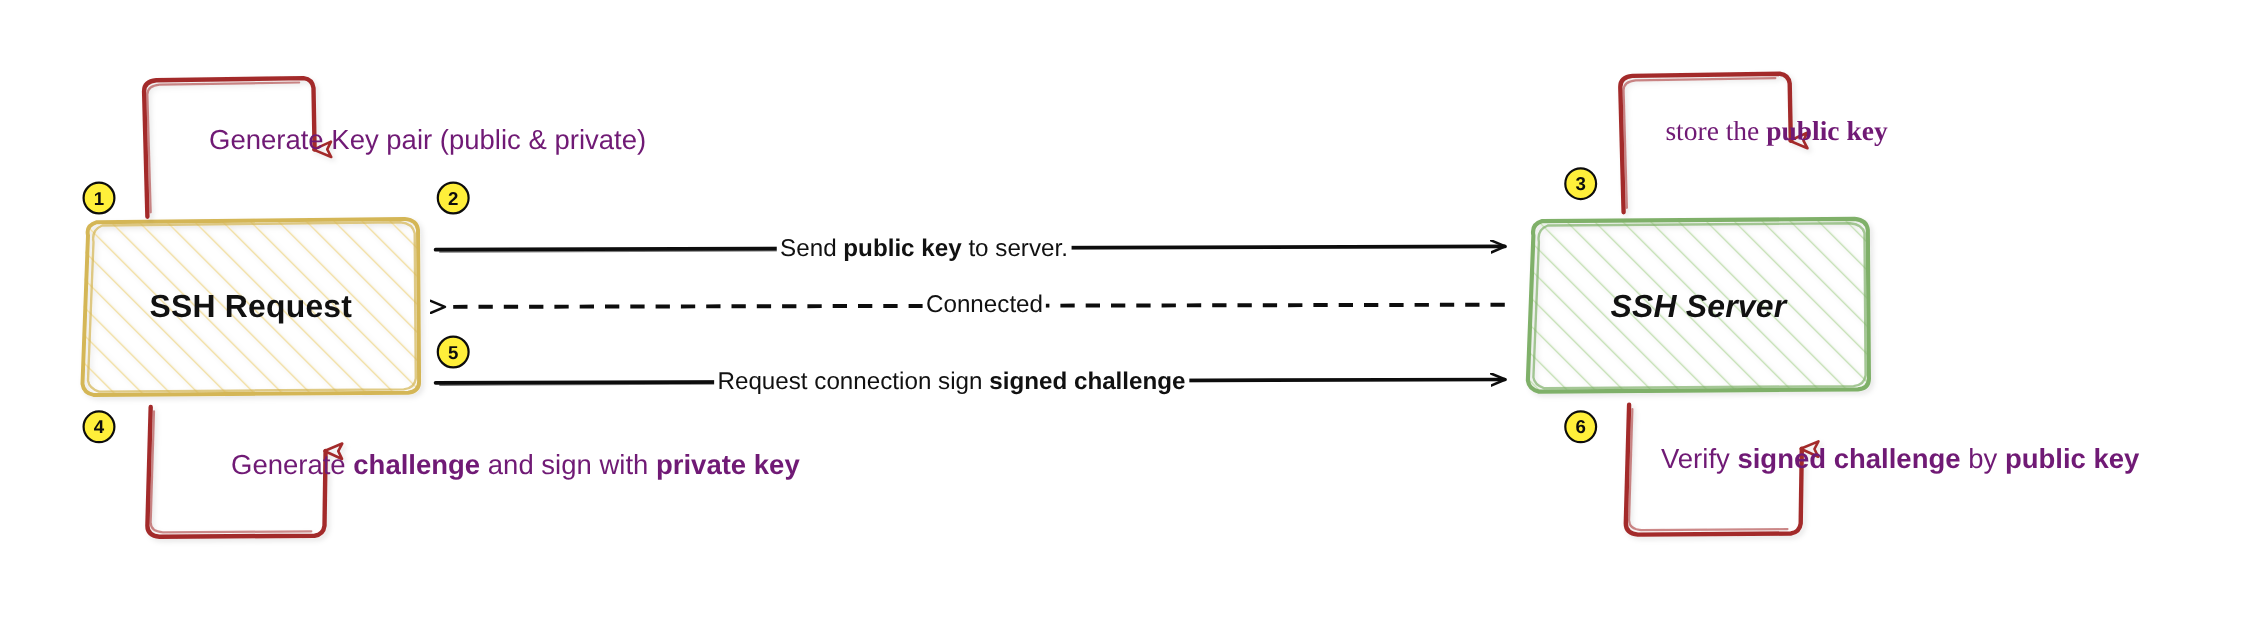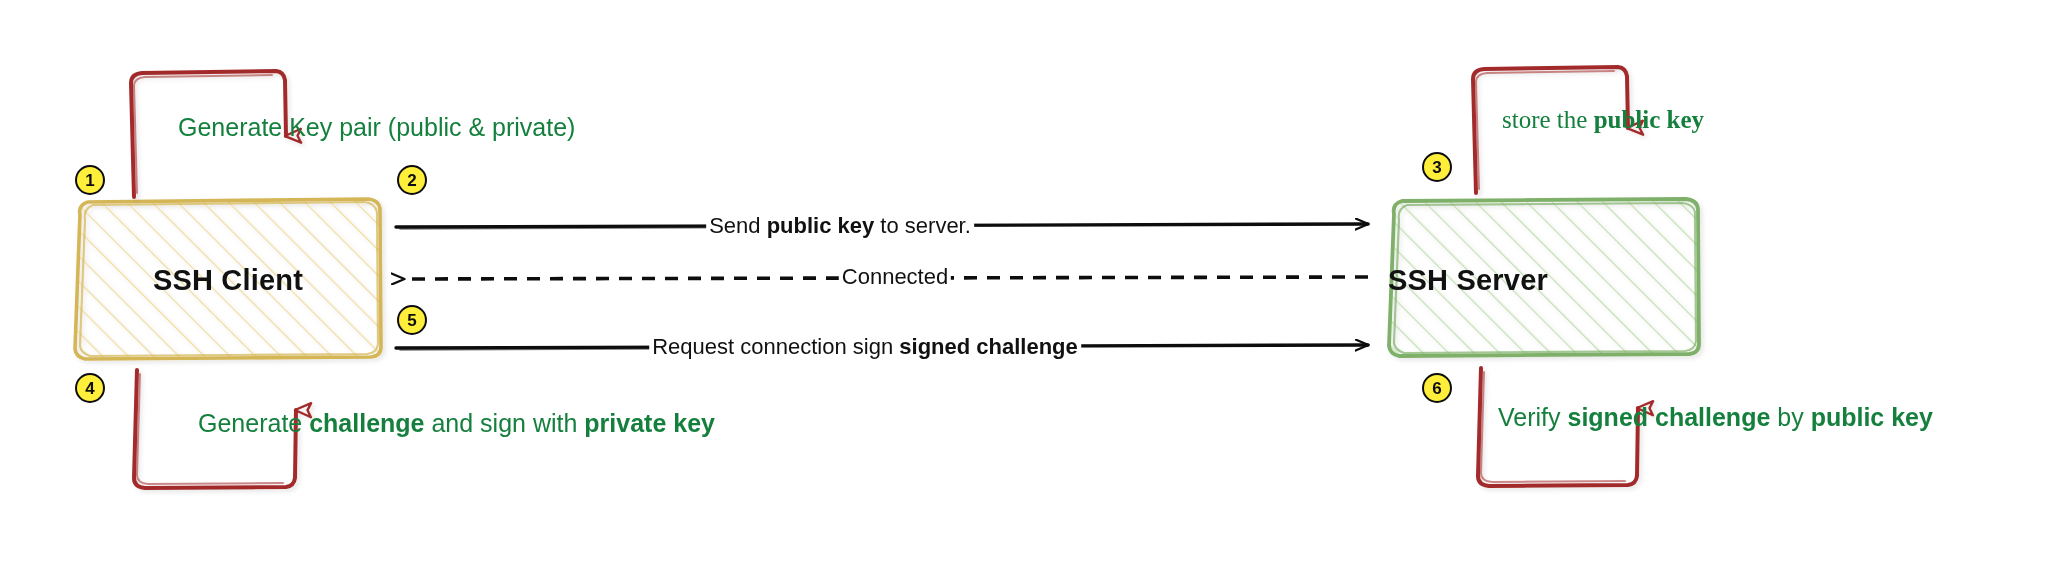--- a/index.html
+++ b/index.html
@@ -55,23 +55,24 @@
     font-weight: 700;
     color: #0d0d0d;
     transform: translate(-50%, -50%);
     line-height: 1;
   }
 
   
   .note {
     position: absolute;
     font-size: 25px;
-    color: #15803d;
+    color: #701a75;
     white-space: nowrap;
     line-height: 1.1;
+    margin-left: 12px;
   }
   .note.l  { transform: translate(0, -50%); }
   .note b  { font-weight: bold; }
 
   .edge-label {
     position: absolute;
     font-size: 22px;
     color: #111111;
     white-space: nowrap;
     background: #ffffff;
@@ -160,22 +161,22 @@
     <g>
       <path d="M1368,277 L404,279" fill="none" stroke="#0d0d0d" stroke-width="3.6" stroke-linecap="butt" stroke-dasharray="13 10" marker-end="url(#arrowL)"></path>
     </g>
 
     <g>
       <path d="M396,348 L1368,345" fill="none" stroke="#0d0d0d" stroke-width="3.4" stroke-linecap="round" marker-end="url(#arrowR)"></path>
       <path d="M400,350 L880,348" fill="none" stroke="#0d0d0d" stroke-width="1.6" stroke-linecap="round" opacity="0.55"></path>
     </g>
   </svg>
 
-  <div class="node-label" style="left:228px; top:280px;">SSH Client</div>
-  <div class="node-label" style="left:1468px; top:280px;">SSH Server</div>
+  <div class="node-label" style="left:228px; top:280px;">SSH Request</div>
+  <div class="node-label" style="left:1544px; top:280px;font-style:italic;">SSH Server</div>
 
   <div class="badge" style="left:90px;  top:180px;">1</div>
   <div class="badge" style="left:412px; top:180px;">2</div>
   <div class="badge" style="left:1437px; top:167px;">3</div>
   <div class="badge" style="left:90px;  top:388px;">4</div>
   <div class="badge" style="left:412px; top:320px;">5</div>
   <div class="badge" style="left:1437px; top:388px;">6</div>
 
   <div class="note l" style="left:178px; top:128px;">
     <span>Generate Key pair (public &amp; private)</span>

